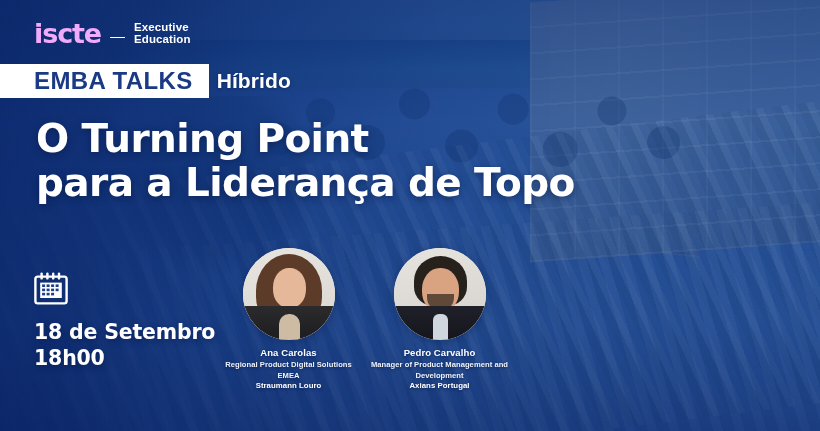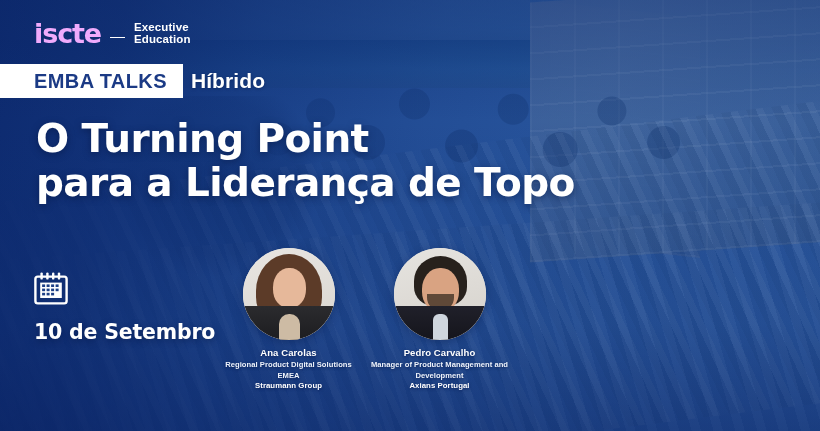--- a/index.html
+++ b/index.html
@@ -102,21 +102,21 @@
     font-size:27px; font-weight:700; color:#f0abfc; letter-spacing:-1.1px;
     line-height:1; font-family:"DejaVu Sans", sans-serif;
   }
   .logo-dash { color:#ffffff; font-size:15px; line-height:1; margin-top:4px; }
   .logo-words { display:flex; flex-direction:column; line-height:1.04; margin-top:1px; }
   .logo-words span { color:#ffffff; font-size:11.5px; font-weight:700; letter-spacing:.1px; }
 
   
   .badge-row { position:absolute; left:0; top:64px; display:flex; align-items:stretch; height:34px; }
   .badge {
-    background:#ffffff; color:#1b3a85; font-size:20px; font-weight:700;
+    background:#ffffff; color:#1b3a85; font-size:24px; font-weight:700;
     letter-spacing:.4px; display:flex; align-items:center;
     padding:0 16px 0 34px; height:34px;
   }
   .badge-alt {
     color:#ffffff; font-size:21px; font-weight:700; letter-spacing:.1px;
     display:flex; align-items:center; padding-left:8px; height:34px;
     text-shadow:0 1px 3px rgba(6,24,70,.45);
   }
 
   
@@ -226,37 +226,38 @@
           <rect x="17.1" y="20.8" width="3.0" height="2.6"></rect>
         </g>
         <g stroke="#ffffff" stroke-width="2.4" stroke-linecap="round">
           <line x1="7.6" y1="1.6" x2="7.6" y2="6.4"></line>
           <line x1="13.4" y1="1.6" x2="13.4" y2="6.4"></line>
           <line x1="19.2" y1="1.6" x2="19.2" y2="6.4"></line>
           <line x1="25.0" y1="1.6" x2="25.0" y2="6.4"></line>
         </g>
       </svg>
       <div class="date-text">
-        <span>10 de Setembro</span>
+        <span>18 de Setembro</span>
+        <span class="t2">18h00</span>
       </div>
     </div>
 
     <div class="speakers">
 
       <div class="speaker">
         <div class="portrait">
           <div class="p-bg" style="background:linear-gradient(165deg,#e8e5e1 0%,#d9d5cf 100%);"></div>
           <div class="p-hair" style="left:13px;top:6px;width:66px;height:74px;background:#5c3b28;border-radius:50% 50% 42% 42%;"></div>
           <div class="p-face" style="left:30px;top:20px;width:33px;height:40px;background:#e6b89a;"></div>
           <div class="p-body" style="background:linear-gradient(180deg,#2b2b2e 0%,#1d1d20 100%);"></div>
           <div class="p-hair" style="left:36px;bottom:0;width:21px;height:26px;background:#cdbba4;border-radius:10px 10px 0 0;"></div>
         </div>
         <div class="sp-name">Ana Carolas</div>
         <div class="sp-role">Regional Product Digital Solutions EMEA</div>
-        <div class="sp-org">Straumann Group</div>
+        <div class="sp-org">Straumann Louro</div>
       </div>
 
 
       <div class="speaker">
         <div class="portrait">
           <div class="p-bg" style="background:linear-gradient(165deg,#e6e4e0 0%,#d5d1cb 100%);"></div>
           <div class="p-hair" style="left:20px;top:8px;width:53px;height:50px;background:#27211c;border-radius:50% 50% 38% 38%;"></div>
           <div class="p-face" style="left:28px;top:20px;width:37px;height:44px;background:#d9a382;"></div>
           <div class="p-hair" style="left:33px;top:46px;width:27px;height:17px;background:#4a392c;border-radius:0 0 14px 14px;opacity:.85;"></div>
           <div class="p-body" style="background:linear-gradient(180deg,#20202a 0%,#15151c 100%);"></div>

